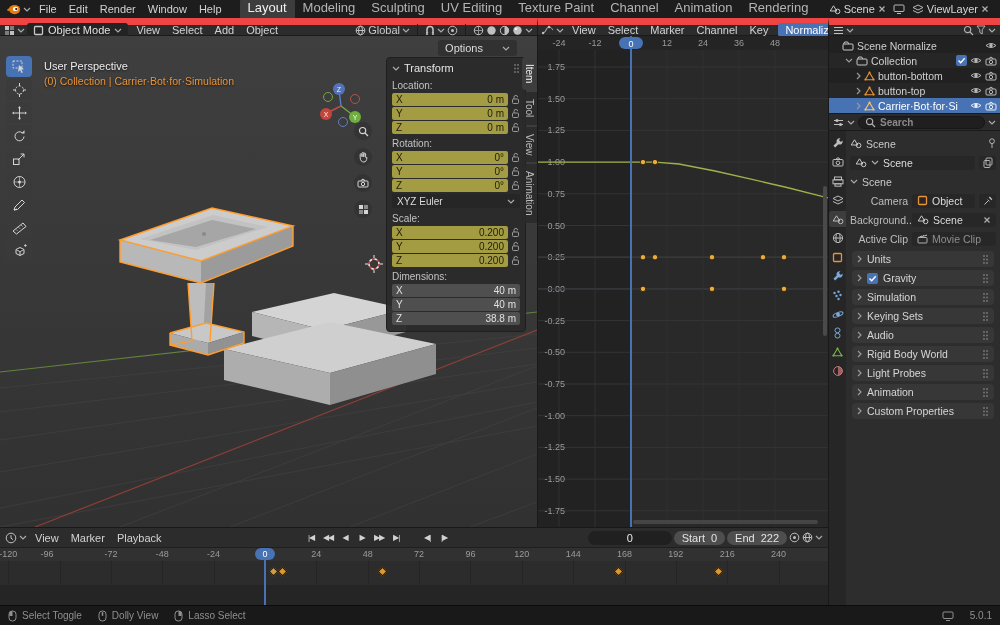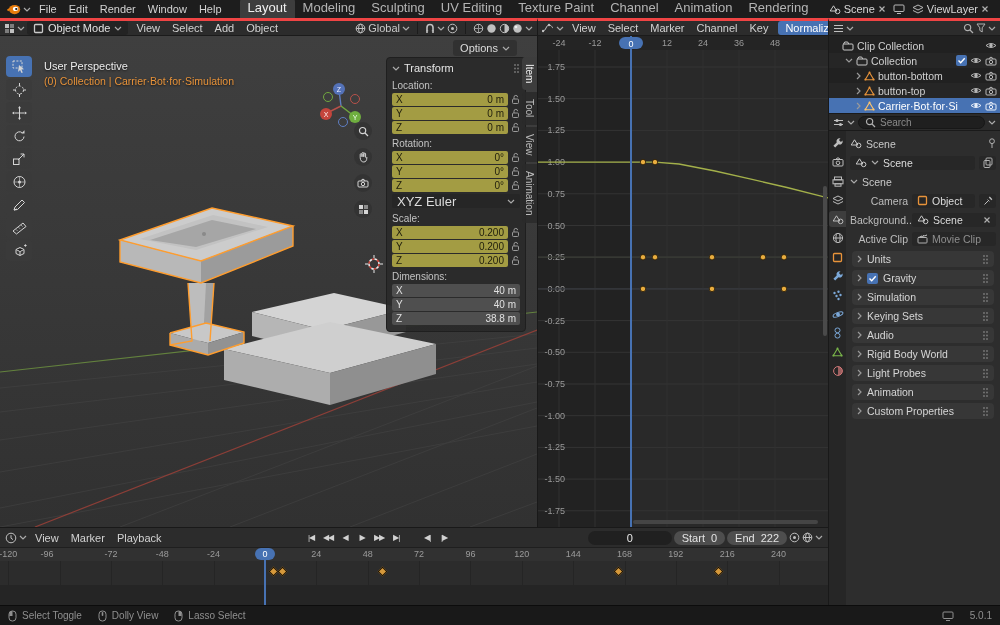--- a/index.html
+++ b/index.html
@@ -15,66 +15,66 @@
 
 
 #topbar{left:0;top:0;width:1000px;height:18px;background:#1d1d1d;display:flex;align-items:center;padding:0 6px;gap:2px;}
 .menu{padding:1px 6px;border-radius:3px;color:#d2d2d2;font-size:11px;white-space:nowrap;cursor:default;}
 #tb-ws{display:flex;align-items:flex-end;height:18px;margin-left:10px;overflow:hidden;}
 .ws{padding:2px 8px 3px;border-radius:4px 4px 0 0;color:#b4b4b4;font-size:13px;white-space:nowrap;}
 .ws.active{background:#3d3d3d;color:#f0f0f0;}
 .tb-pill{display:flex;align-items:center;gap:3px;padding:1px 5px;border-radius:3px;color:#d6d6d6;white-space:nowrap;}
 
 
-.hdr{top:18px;height:18px;background:#2c2c2c;border-top:3px solid #ef4444;border-bottom:1px solid #1b1b1b;display:flex;align-items:center;padding:0 4px;gap:2px;}
+.hdr{top:18px;height:18px;background:#2c2c2c;border-top:7px solid #ef4444;border-bottom:1px solid #1b1b1b;display:flex;align-items:center;padding:0 4px;gap:2px;}
 #vp-header{left:0;width:537px;}
 #graph-headerR{left:537px;width:291px;border-left:1px solid #191919;}
 #outliner-header{left:828px;width:172px;border-left:1px solid #191919;}
 .mode-pill{display:flex;align-items:center;gap:4px;background:#232323;border-radius:3px;padding:1px 6px;color:#e0e0e0;}
 .norm-pill{display:flex;align-items:center;gap:3px;background:#4772b3;border-radius:3px 0 0 3px;padding:1px 7px;color:#fff;}
 .norm-chev{background:#4772b3;border-left:1px solid #3a5f98;border-radius:0 3px 3px 0;padding:1px 3px;}
 
 
 #viewport{left:0;top:36px;width:537px;height:491px;overflow:hidden;background:#3a3a3a;}
 #vp-toolbar{left:6px;top:20px;display:flex;flex-direction:column;gap:2px;}
 .tbtn{width:26px;height:21px;background:#3b3b3bd9;border-radius:4px;display:flex;align-items:center;justify-content:center;}
 .tbtn.active{background:#4772b3;}
 #vp-overlay{left:44px;top:24px;text-shadow:0 1px 2px #000a;}
 #vp-view-label{color:#ececec;font-size:11px;}
 #vp-context{color:#e8933a;font-size:10.5px;margin-top:3px;}
-#options-btn{top:4px;right:20px;display:flex;align-items:center;gap:4px;background:#2e2e2ecc;border-radius:3px;padding:2px 7px;color:#dcdcdc;}
+#options-btn{top:4px;right:20px;display:flex;align-items:center;gap:19px;background:#2e2e2ecc;border-radius:3px;padding:2px 7px;color:#dcdcdc;}
 #side-tabs{right:0;top:21px;display:flex;flex-direction:column;gap:2px;}
 .side-tab{writing-mode:vertical-rl;background:#2a2a2ae0;color:#bdbdbd;font-size:10px;padding:7px 2px;border-radius:4px 0 0 4px;}
 .side-tab.active{background:#3d3d3d;color:#efefef;}
 #nav-gizmo{left:318px;top:44px;}
 #nav-icons{left:354px;top:86px;display:flex;flex-direction:column;gap:8px;align-items:center;}
 .nav-btn{width:18px;height:18px;border-radius:50%;background:#2e2e2e99;display:flex;align-items:center;justify-content:center;}
 
 
 #tpanel{left:386px;top:21px;width:140px;background:#2a2a2af2;border:1px solid #1f1f1f;border-radius:4px;padding:3px 5px 5px;}
 .tp-head{display:flex;align-items:center;gap:4px;color:#e4e4e4;padding:1px 0 3px;}
 .tp-label{color:#c3c3c3;font-size:10px;padding:3px 0 2px;}
 .tp-row{display:flex;align-items:center;gap:3px;margin-bottom:1px;}
 .tpill{flex:1;height:13px;border-radius:2px;display:flex;align-items:center;padding:0 4px;font-size:10px;background:#4f4f4f;color:#e0e0e0;}
 .tpill.keyed{background:#a39c43;color:#1f1d0c;}
 .tpill .ax{width:11px;}
-.tp-select{height:14px;background:#262626;border-radius:2px;display:flex;align-items:center;padding:0 5px;margin:2px 0;color:#dcdcdc;font-size:13px;gap:0;}
+.tp-select{height:14px;background:#262626;border-radius:2px;display:flex;align-items:center;padding:0 5px;margin:2px 0;color:#dcdcdc;font-size:10px;gap:0;}
 
 
 #graph{left:537px;top:36px;width:291px;height:491px;background:#292929;border-left:1px solid #191919;overflow:hidden;}
 
 
 #rightcol{left:828px;top:36px;width:172px;height:569px;background:#212121;border-left:1px solid #191919;display:flex;flex-direction:column;}
 #outliner-rows{padding-top:2px;}
 .ol-row{display:flex;align-items:center;gap:3px;height:15px;padding-right:3px;font-size:10.5px;color:#cfcfcf;}
 .ol-row.alt{background:#262626;align-items:center;}
 .ol-row.sel{background:#4772b3;color:#fff;}
 .ol-label{white-space:nowrap;overflow:hidden;}
 #props-header{height:18px;background:#2b2b2b;border-top:1px solid #1a1a1a;border-bottom:1px solid #1a1a1a;display:flex;align-items:center;gap:3px;padding:0 4px;}
-.search-pill{flex:1;height:13px;background:#1f1f1f;border:1px solid #171717;border-radius:7px;display:flex;align-items:center;gap:4px;padding:0 6px;color:#8a8a8a;font-size:10px;}
+.search-pill{flex:1;height:13px;background:#1f1f1f;border:1px solid #171717;border-radius:7px;display:flex;align-items:center;gap:4px;padding:0 6px;color:#8a8a8a;font-size:10px;font-weight:bold;}
 #props-body{flex:1;display:flex;align-items:stretch;min-height:0;}
 #props-tabs{width:17px;background:#262626;display:flex;flex-direction:column;align-items:center;padding-top:4px;gap:3px;}
 .ptab{width:17px;height:16px;display:flex;align-items:center;justify-content:center;border-radius:3px 0 0 3px;}
 .ptab.active{background:#3d3d3d;}
 #props-content{flex:1;background:#2d2d2d;padding:3px 4px;overflow:hidden;font-size:10.5px;}
 .pc-row{display:flex;align-items:center;gap:4px;height:19px;}
 .pc-label{width:58px;text-align:right;color:#bdbdbd;flex:none;}
 .pill{height:14px;background:#272727;border-radius:3px;display:flex;align-items:center;gap:4px;padding:0 5px;color:#dcdcdc;}
 .sqbtn{width:17px;height:14px;background:#272727;border-radius:3px;display:flex;align-items:center;justify-content:center;flex:none;}
 .psec{display:flex;align-items:center;gap:5px;height:16px;margin:3px 2px 0;background:#373737;border-radius:4px;padding:0 5px;color:#d6d6d6;}
@@ -796,21 +796,21 @@
   <div id="rightcol" class="abs">
     <div id="outliner-rows">
         <div class="ol-row" style="padding-left: 5px;">
           <span style="width: 5px;"></span>
           <span class="ic">
             <svg width="12" height="10" viewBox="0 0 12 10" xmlns="http://www.w3.org/2000/svg">
               <rect x="1" y="3" width="10" height="6" rx="1" stroke="#c9c9c9" fill="none"></rect>
               <path d="M1.5 3l1.2-2h3l1 2" stroke="#c9c9c9" fill="none"></path>
             </svg>
           </span>
-          <span class="ol-label">Clip Collection</span>
+          <span class="ol-label">Scene Normalize</span>
           <span class="flex1"></span>
           <span class="ic">
             <svg width="12" height="9" viewBox="0 0 12 9" xmlns="http://www.w3.org/2000/svg">
               <path d="M1 4.5Q6 .5 11 4.5 6 8.5 1 4.5Z" stroke="#b8b8b8" fill="none"></path>
               <circle cx="6" cy="4.5" r="1.7" fill="#b8b8b8"></circle>
             </svg>
           </span>
         </div>
         <div class="ol-row alt" style="padding-left: 16px;">
           <span class="ic">

